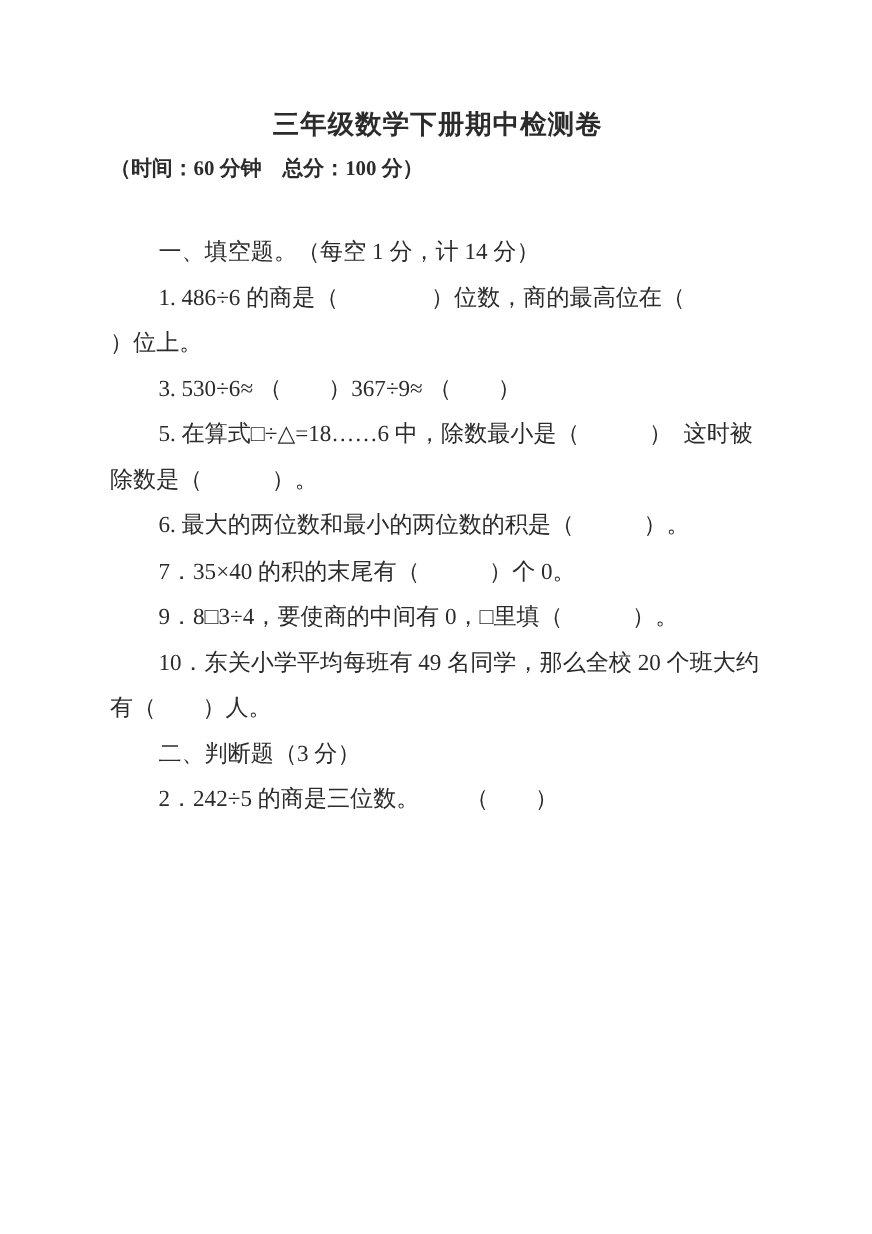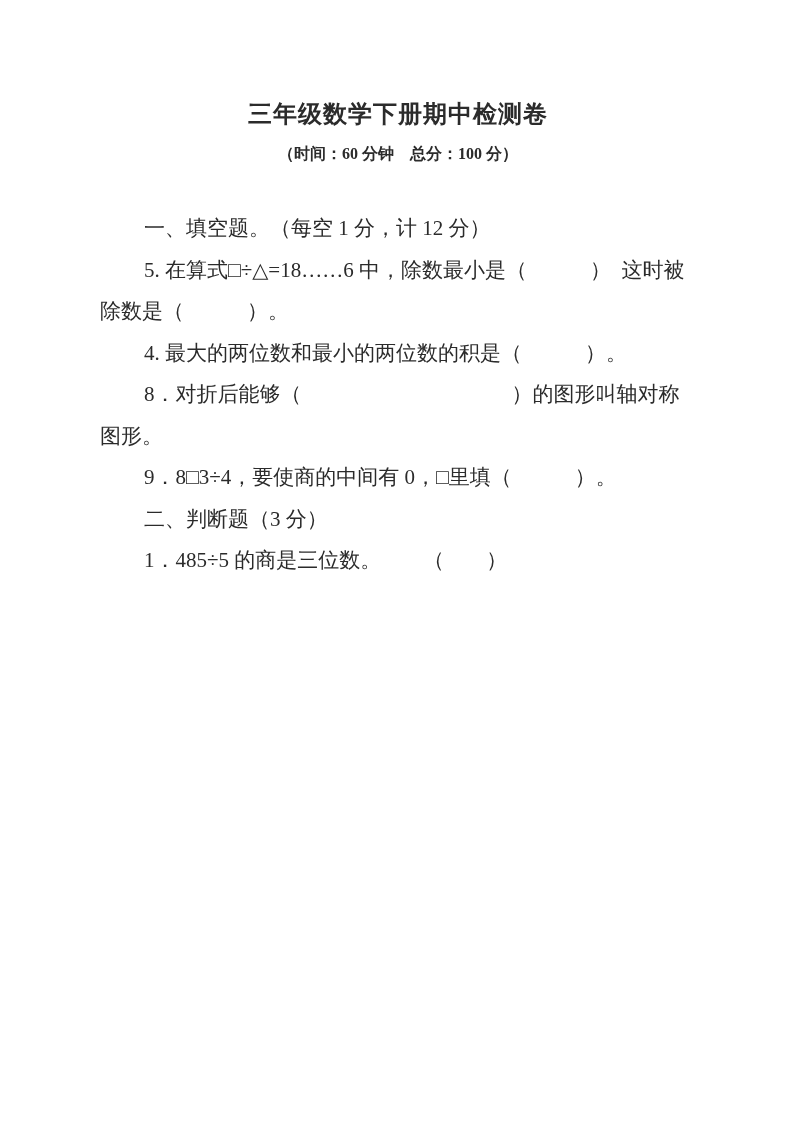--- a/index.html
+++ b/index.html
@@ -25,23 +25,22 @@
   }
   .doc-title {
     text-align: center;
     font-weight: bold;
     font-size: 24px;
     line-height: 40px;
     white-space: pre-wrap;
     letter-spacing: 1px;
   }
   .doc-subtitle {
-    text-align: center;
     font-weight: bold;
-    font-size: 16px;
+    font-size: 19px;
     line-height: 40px;
     white-space: pre-wrap;
   }
   .body-flow {
     margin-top: 34px;
     font-size: 21px;
     line-height: 41.5px;
   }
   .body-flow p {
     margin: 0;
@@ -56,36 +55,39 @@
 
 <div class="page">
   <div class="content">
 
     <div class="doc-title">三年级数学下册期中检测卷</div>
 
     <div class="doc-subtitle">（时间：60 分钟　总分：100 分）</div>
 
     <div class="body-flow">
 
-      <p>一、填空题。（每空 1 分，计 12 分）</p>
+      <p>一、填空题。（每空 1 分，计 14 分）</p>
+
+      <p>1. 486÷6 的商是（　　　　）位数，商的最高位在（　　　　）位上。</p>
 
 
-
+      <p>3. 530÷6≈ （　　）367÷9≈ （　　）</p>
 
 
       <p>5. 在算式□÷△=18……6 中，除数最小是（　　　）  这时被除数是（　　　）。</p>
 
-      <p>4. 最大的两位数和最小的两位数的积是（　　　）。</p>
+      <p>6. 最大的两位数和最小的两位数的积是（　　　）。</p>
 
+      <p>7．35×40 的积的末尾有（　　　）个 0。</p>
 
-      <p>8．对折后能够（　　　　　　　　　　）的图形叫轴对称图形。</p>
 
       <p>9．8□3÷4，要使商的中间有 0，□里填（　　　）。</p>
 
+      <p>10．东关小学平均每班有 49 名同学，那么全校 20 个班大约有（　　）人。</p>
 
       <p>二、判断题（3 分）</p>
 
 
-      <p>1．485÷5 的商是三位数。　　（　　）</p>
+      <p>2．242÷5 的商是三位数。　　（　　）</p>
 
     </div>
   </div>
 </div>
 
 </body></html>

